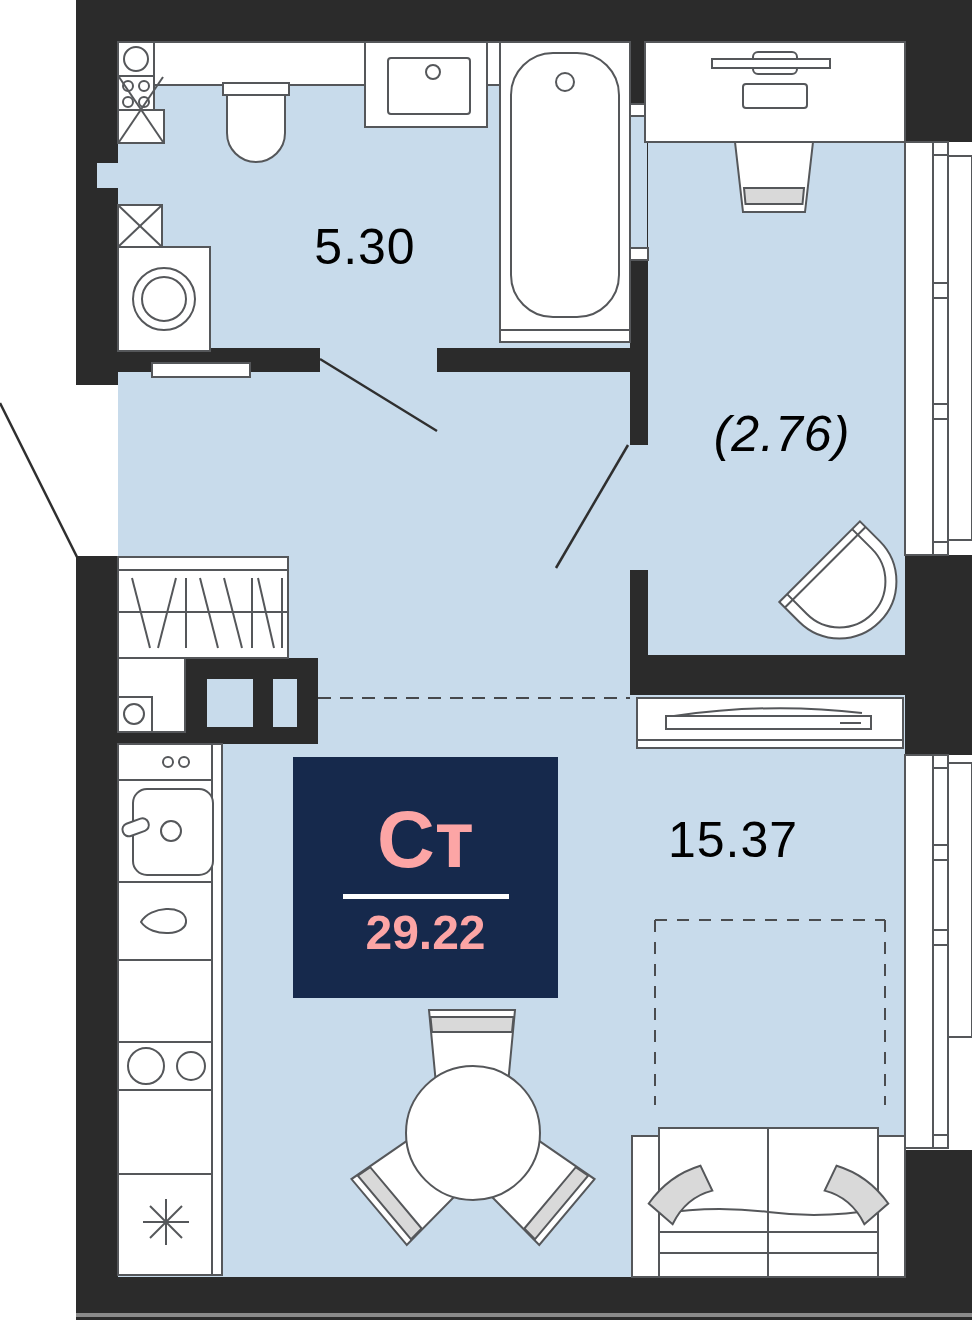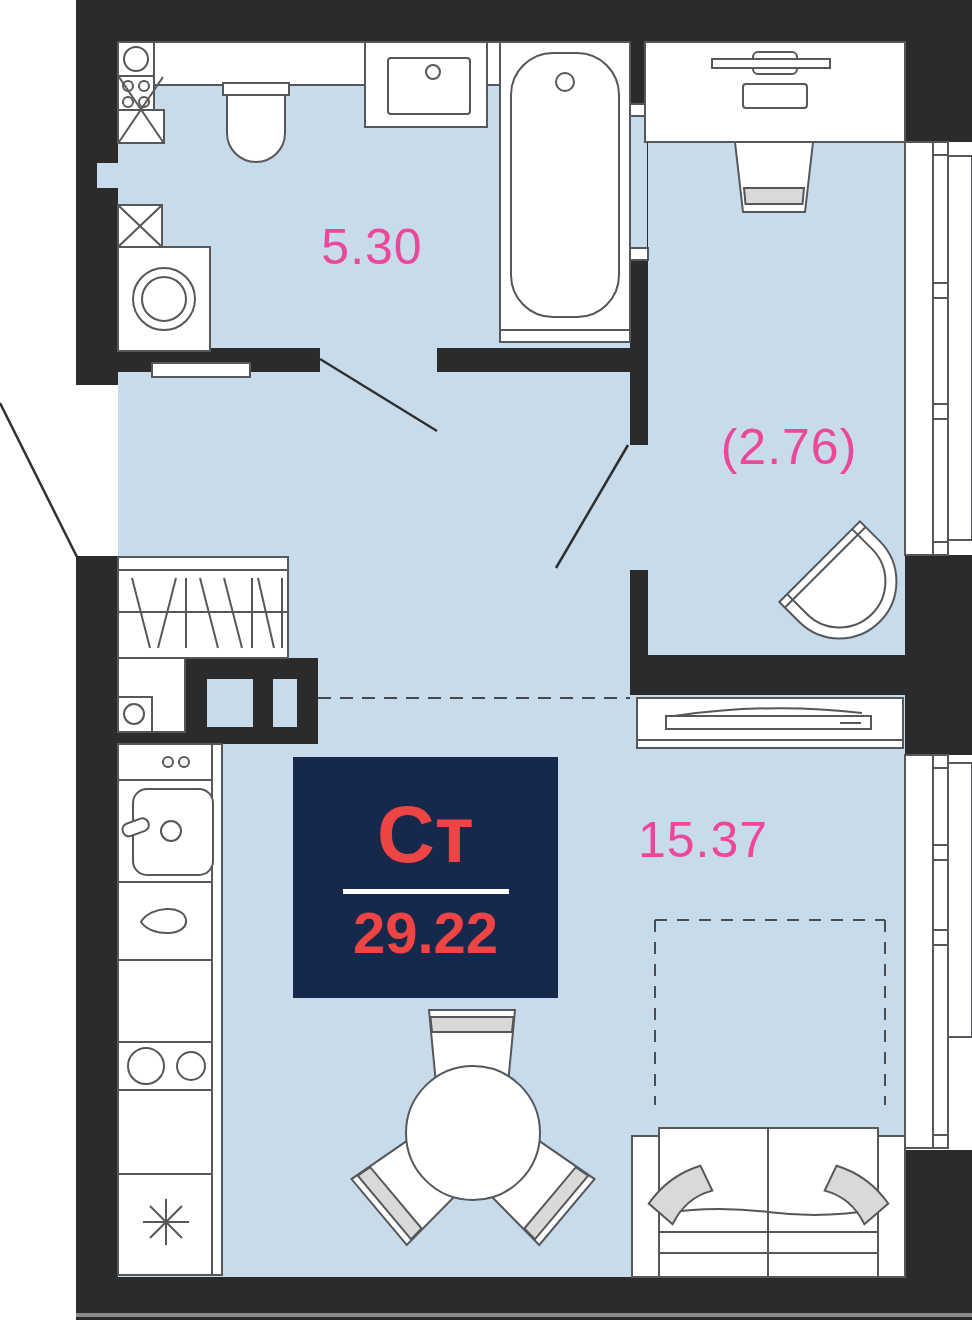--- a/index.html
+++ b/index.html
@@ -7,30 +7,30 @@
     position:relative;width:972px;height:1320px;background:#ffffff;
     font-family:"Liberation Sans", sans-serif;overflow:hidden;
   }
   .wall{position:absolute;background:#2b2b2b;}
   .niche{position:absolute;background:#c8dbeb;}
   .floor{position:absolute;background:#c8dbeb;}
   .outside{position:absolute;background:#ffffff;}
   svg.overlay{position:absolute;left:0;top:0;}
   .lbl{
     position:absolute;transform:translate(-50%,-50%);
-    color:#ec4899;font-size:50px;font-weight:400;letter-spacing:1px;white-space:nowrap;margin-left:7px;
+    color:#000000;font-size:50px;font-weight:400;letter-spacing:1px;white-space:nowrap;
   }
   .badge{
     position:absolute;left:293px;top:757px;width:265px;height:241px;
     background:#16294c;display:flex;flex-direction:column;align-items:center;justify-content:center;
-    color:#ef4444;
+    color:#fca5a5;
   }
   .badge-type{font-size:80px;font-weight:700;line-height:1;margin-top:2px;}
   .badge-divider{width:166px;height:5px;background:#ffffff;margin:14px 0 10px 0;}
-  .badge-area{font-size:58px;font-weight:700;line-height:1;}
+  .badge-area{font-size:48px;font-weight:700;line-height:1;}
   .baseline{position:absolute;left:76px;top:1313px;width:896px;height:4px;background:#8a8a8a;}
 </style>
 </head>
 <body>
 
 <div id="plan">
 
   <div class="floor" style="left:118px;top:42px;width:787px;height:1235px;"></div>
 
   <div class="outside" style="left:76px;top:385px;width:42px;height:171px;"></div>
@@ -248,22 +248,22 @@
       <path d="M-41.5,-49 L41.5,-49 L40,-34 L-40,-34 Z" fill="#d9d9d9"></path>
     </g>
     <g transform="translate(524,1176) rotate(130)">
       <path d="M-43,-56 L43,-56 L36,18 L-36,18 Z"></path>
       <path d="M-41.5,-49 L41.5,-49 L40,-34 L-40,-34 Z" fill="#d9d9d9"></path>
     </g>
     <circle cx="473" cy="1133" r="67"></circle>
   </svg>
 
   <div class="lbl" style="left:365px;top:247px;">5.30</div>
-  <div class="lbl" style="left:782px;top:447px;">(2.76)</div>
-  <div class="lbl" style="left:696px;top:840px;">15.37</div>
+  <div class="lbl" style="left:782px;top:434px;font-style:italic;">(2.76)</div>
+  <div class="lbl" style="left:733px;top:840px;">15.37</div>
 
   <div class="badge">
     <div class="badge-type">Ст</div>
     <div class="badge-divider"></div>
     <div class="badge-area">29.22</div>
   </div>
 
   <div class="baseline"></div>
 </div>
 

